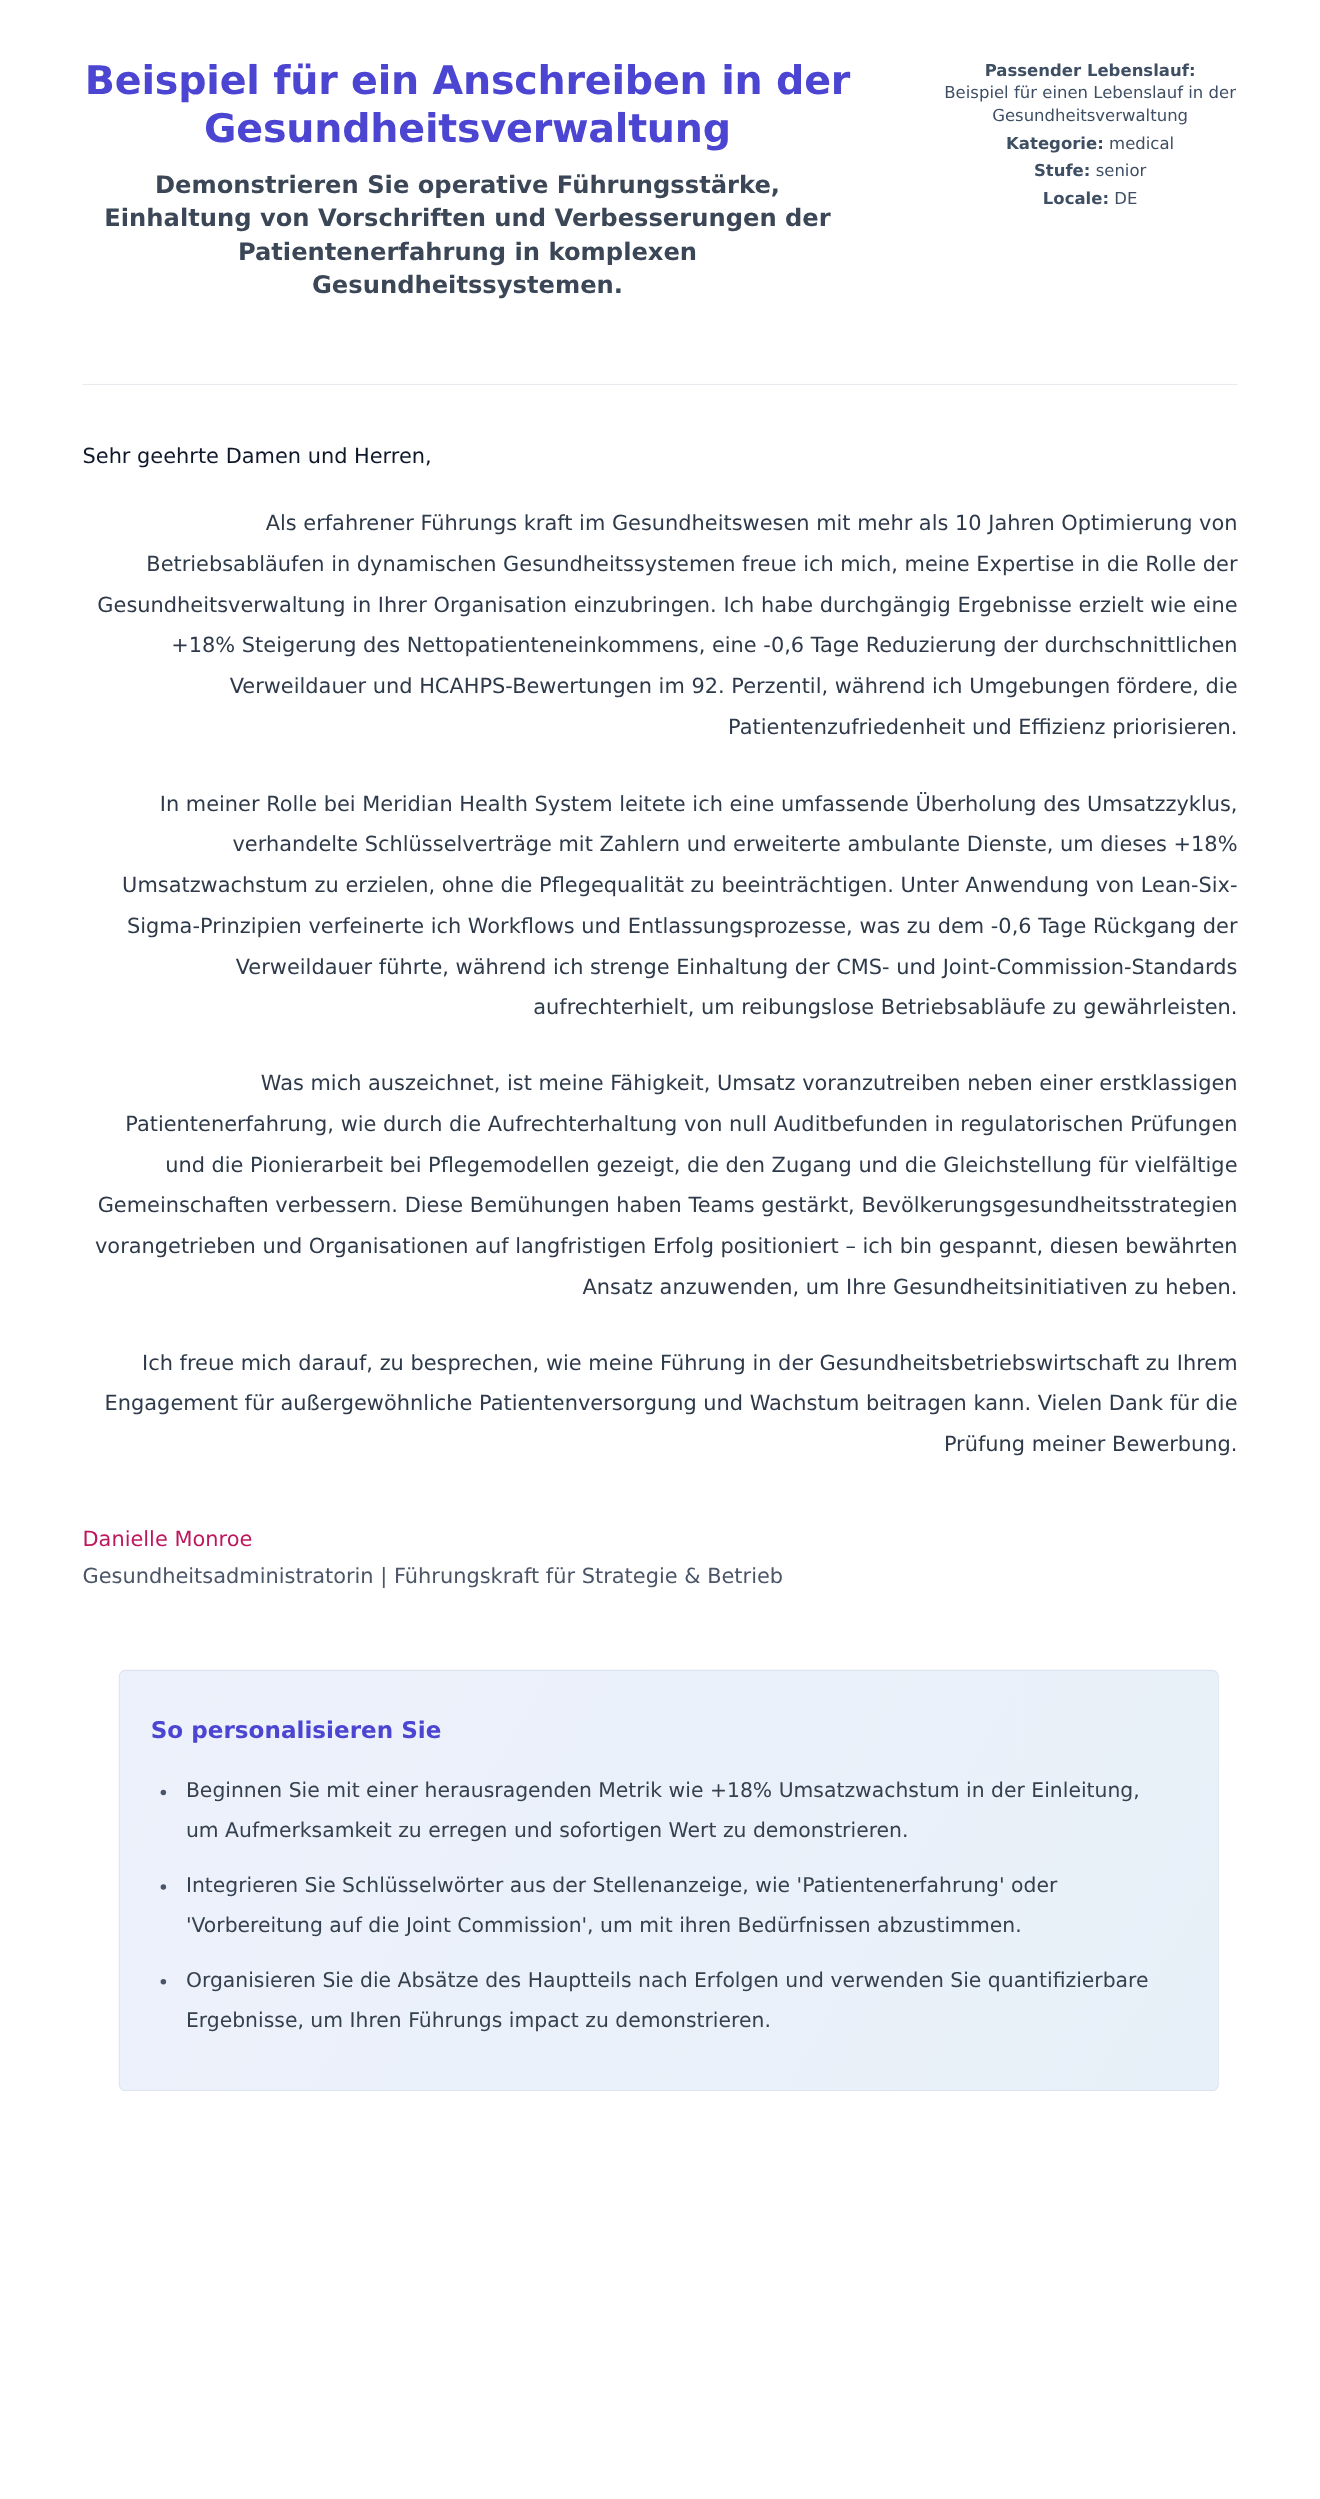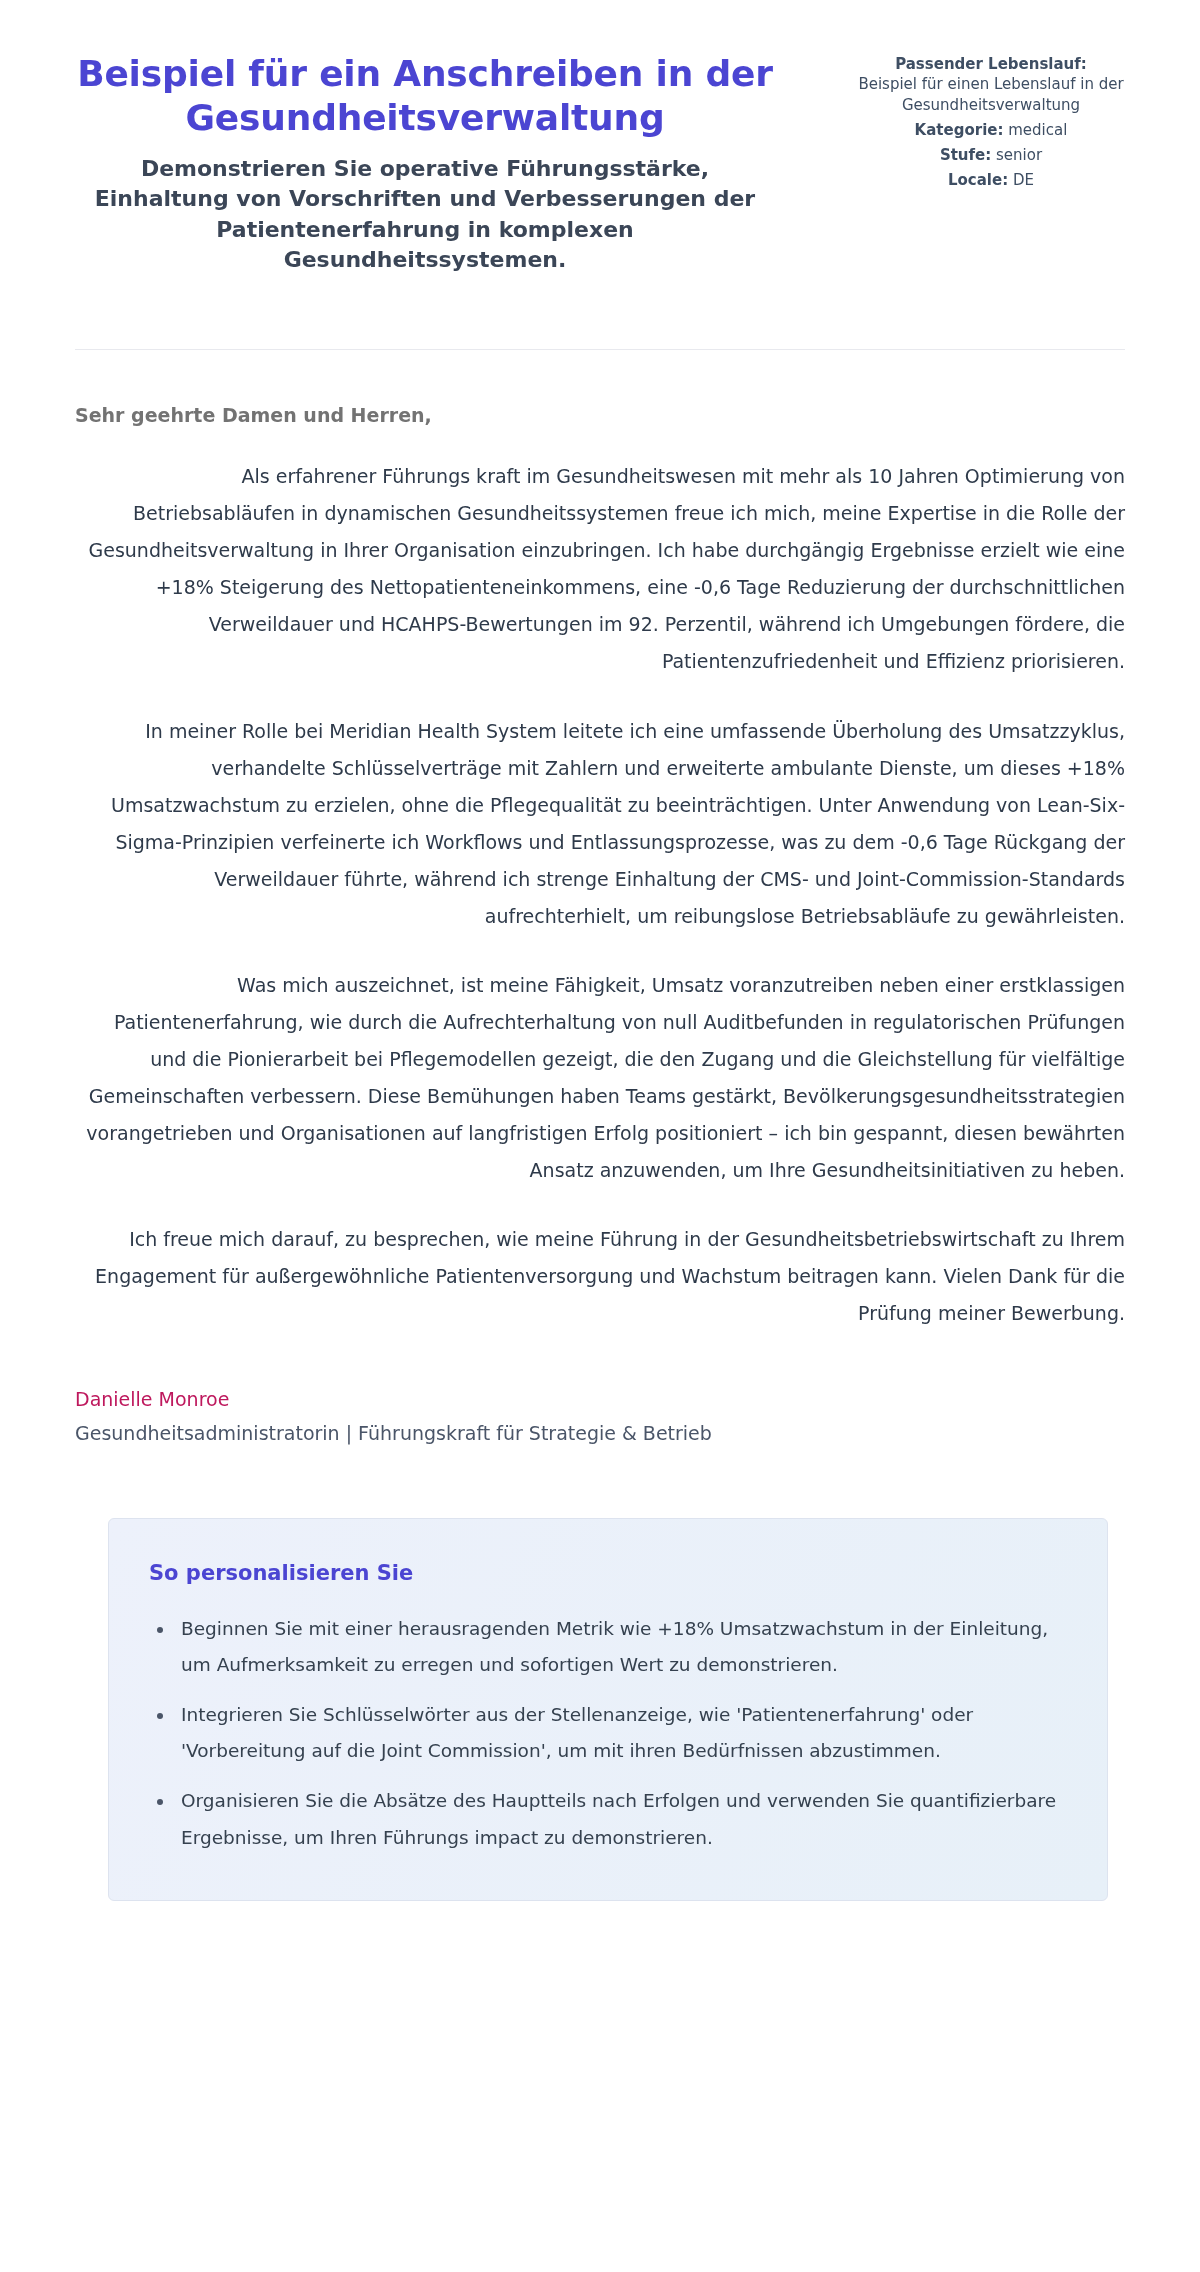--- a/index.html
+++ b/index.html
@@ -43,22 +43,22 @@
   .meta .label { font-weight: 700; }
   .meta-resume-label { display: block; font-weight: 700; }
   .meta-row { margin-top: 5px; }
 
   .divider { border: none; border-top: 1px solid #e8e9ee; margin: 74px 0 0; }
 
   
   .greeting {
     margin: 54px 0 0;
     font-size: 19px;
-    font-weight: 700;
-    color: #737373;
+    font-weight: 400;
+    color: #0f172a;
   }
   .paragraph {
     margin: 32px 0 0;
     font-size: 19px;
     line-height: 1.95;
     color: #2e3a4a;
     max-width: 1050px;
     text-align: right;
   }
   .signature-name { margin: 56px 0 0; font-size: 19px; font-weight: 400; color: #be185d; }
@@ -78,21 +78,21 @@
   }
 
   
   .tip-box {
     margin: 74px 0 0 33px;
     width: 1000px;
     box-sizing: border-box;
     background: linear-gradient(120deg, #edf1fb 0%, #e7f0f8 100%);
     border: 1px solid #dde3ef;
     border-radius: 6px;
-    padding: 42px 38px 44px 40px;
+    padding: 42px 38px 44px 28px;
   }
   .tip-title { margin: 0 0 26px; font-size: 21px; font-weight: 700; color: #4b45d2; }
   .tip-list { margin: 0; padding-left: 26px; }
   .tip-list li {
     font-size: 18.5px;
     line-height: 1.95;
     color: #35414f;
     margin-bottom: 14px;
     padding-left: 6px;
   }

